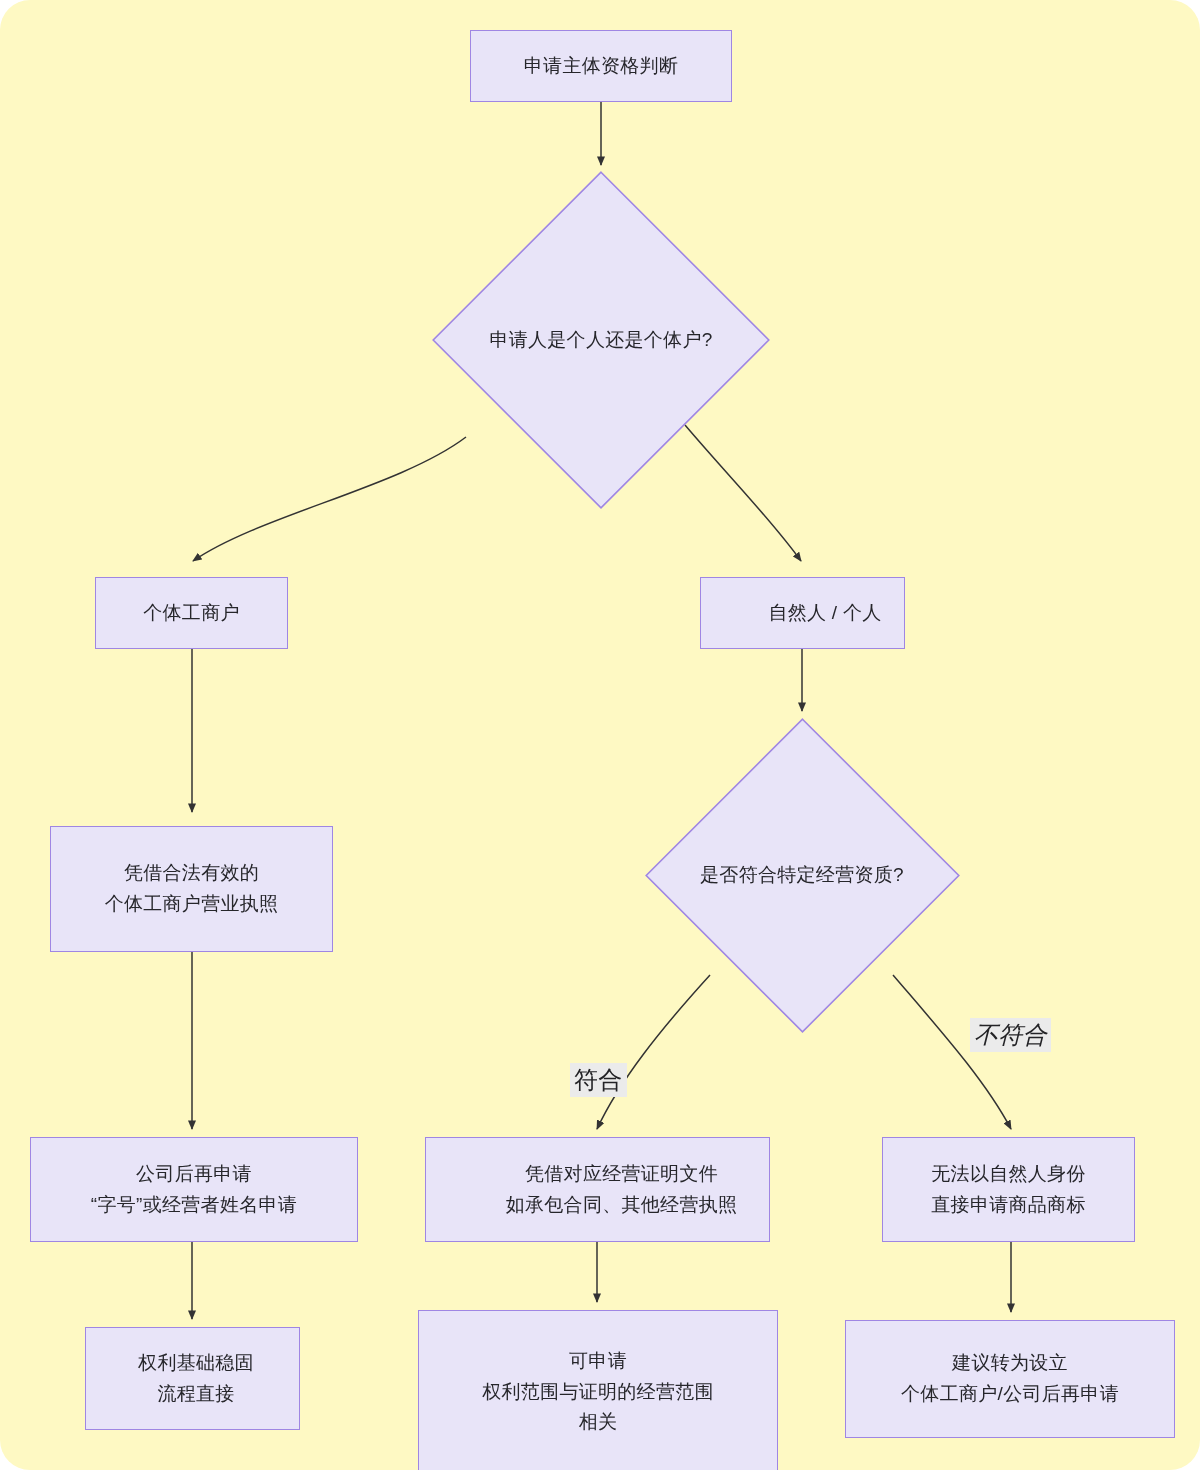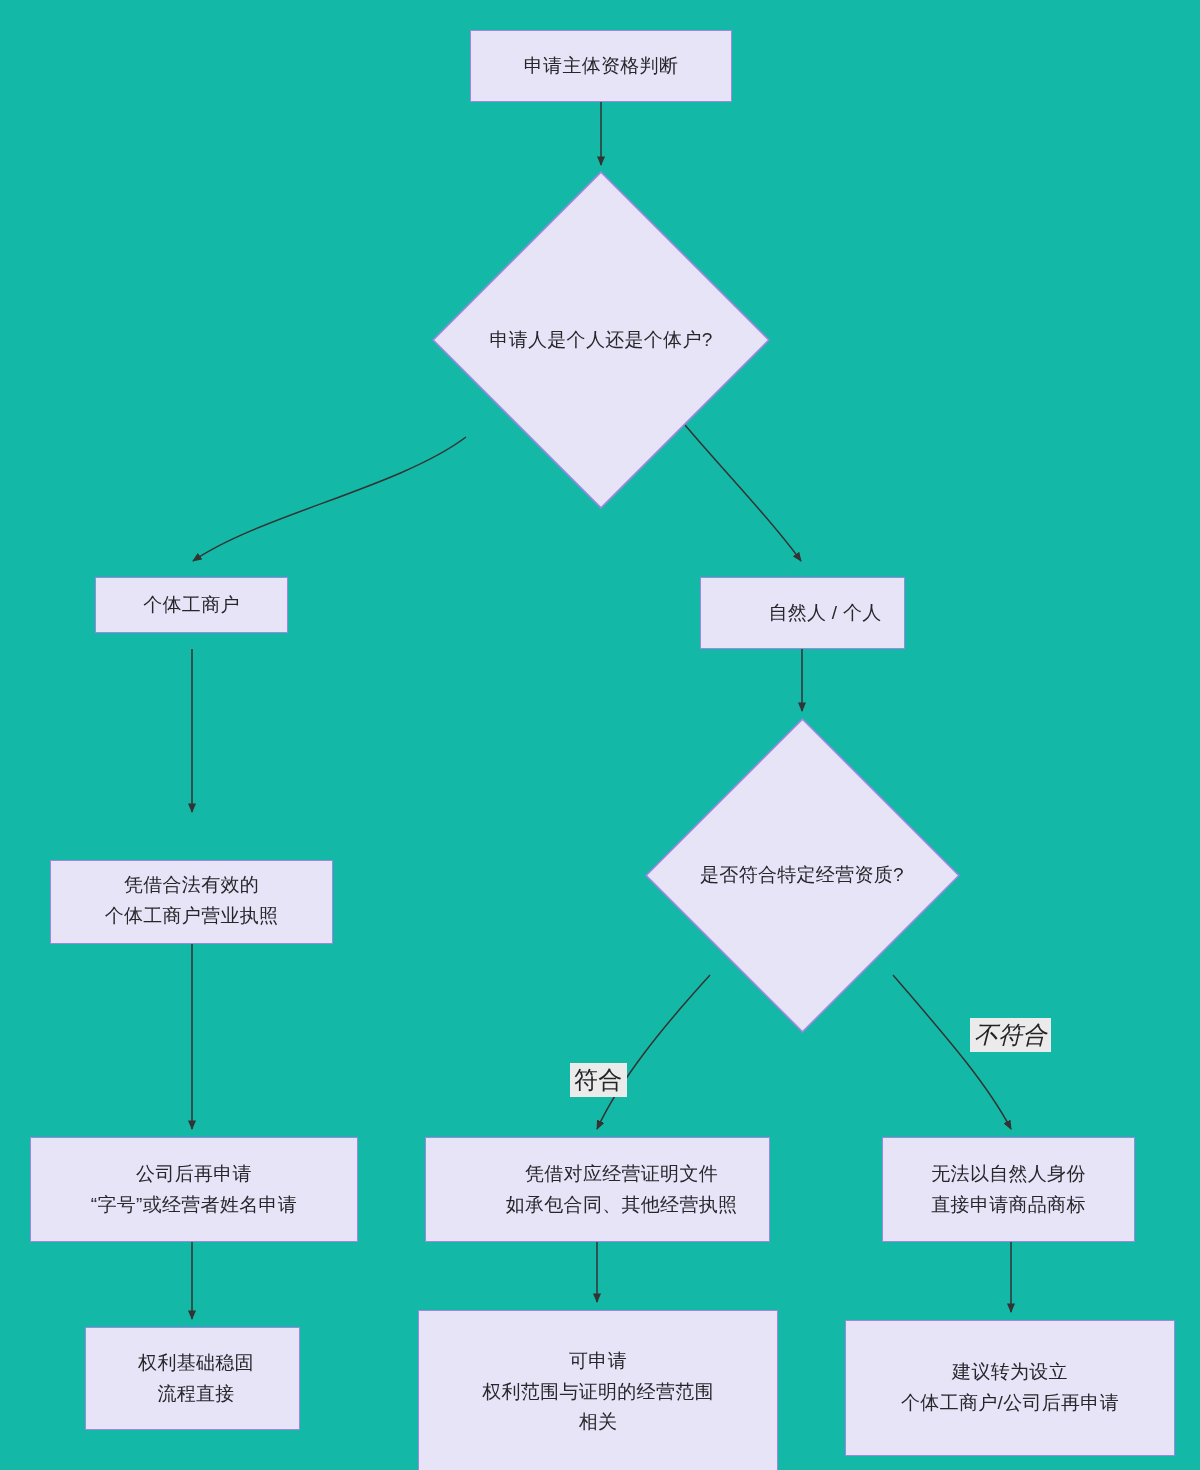--- a/index.html
+++ b/index.html
@@ -7,22 +7,23 @@
     padding: 0;
     background: #ffffff;
   }
   body {
     font-family: "Liberation Sans", "DejaVu Sans", sans-serif;
   }
   #canvas {
     position: relative;
     width: 1200px;
     height: 1470px;
-    background: #14b8a6;
+    background: #fef9c3;
     overflow: hidden;
+    border-radius: 30px;
   }
   #edge-layer {
     position: absolute;
     left: 0;
     top: 0;
     width: 1200px;
     height: 1470px;
     pointer-events: none;
   }
   .node {
@@ -104,42 +105,42 @@
   </svg>
 
   <div id="nodes-layer">
       <div class="node" style="left: 470px; top: 30px; width: 262px; height: 72px; background: rgb(232, 228, 248); border-color: rgb(159, 134, 227); color: rgb(38, 38, 43);"><span>申请主体资格判断</span></div>
       <div class="diamond-wrap" style="left: 432px; top: 171px; width: 338px; height: 338px;">
         <svg class="diamond-shape" viewBox="0 0 338 338" width="338" height="338">
           <polygon points="169,1.2 336.8,169 169,336.8 1.2,169" fill="#e8e4f8" stroke="#9f86e3" stroke-width="1.6"></polygon>
         </svg>
         <div class="diamond-label">申请人是个人还是个体户?</div>
       </div>
-      <div class="node" style="left: 95px; top: 577px; width: 193px; height: 56px; background: rgb(232, 228, 248); border-color: rgb(159, 134, 227); color: rgb(38, 38, 43);"><span>个体工商户</span></div>
+      <div class="node" style="left: 95px; top: 577px; width: 193px; height: 72px; background: rgb(232, 228, 248); border-color: rgb(159, 134, 227); color: rgb(38, 38, 43);"><span>个体工商户</span></div>
       <div class="node" style="left: 700px; top: 577px; width: 205px; height: 72px; background: rgb(232, 228, 248); border-color: rgb(159, 134, 227); color: rgb(38, 38, 43); padding-left: 45px;"><span>自然人 / 个人</span></div>
-      <div class="node" style="left: 50px; top: 860px; width: 283px; height: 84px; background: rgb(232, 228, 248); border-color: rgb(159, 134, 227); color: rgb(38, 38, 43); font-family: Liberation Mono, monospace;"><span>凭借合法有效的
+      <div class="node" style="left: 50px; top: 826px; width: 283px; height: 126px; background: rgb(232, 228, 248); border-color: rgb(159, 134, 227); color: rgb(38, 38, 43);"><span>凭借合法有效的
 个体工商户营业执照</span></div>
       <div class="diamond-wrap" style="left: 644.5px; top: 717.5px; width: 315px; height: 315px;">
         <svg class="diamond-shape" viewBox="0 0 315 315" width="315" height="315">
           <polygon points="157.5,1.2 313.8,157.5 157.5,313.8 1.2,157.5" fill="#e8e4f8" stroke="#9f86e3" stroke-width="1.6"></polygon>
         </svg>
         <div class="diamond-label">是否符合特定经营资质?</div>
       </div>
       <div class="node" style="left: 30px; top: 1137px; width: 328px; height: 105px; background: rgb(232, 228, 248); border-color: rgb(159, 134, 227); color: rgb(38, 38, 43);"><span>公司后再申请
 “字号”或经营者姓名申请</span></div>
       <div class="node" style="left: 425px; top: 1137px; width: 345px; height: 105px; background: rgb(232, 228, 248); border-color: rgb(159, 134, 227); color: rgb(38, 38, 43); padding-left: 48px;"><span>凭借对应经营证明文件
 如承包合同、其他经营执照</span></div>
       <div class="node" style="left: 882px; top: 1137px; width: 253px; height: 105px; background: rgb(232, 228, 248); border-color: rgb(159, 134, 227); color: rgb(38, 38, 43);"><span>无法以自然人身份
 直接申请商品商标</span></div>
       <div class="node" style="left: 85px; top: 1327px; width: 215px; height: 103px; background: rgb(232, 228, 248); border-color: rgb(159, 134, 227); color: rgb(38, 38, 43); padding-left: 7px;"><span>权利基础稳固
 流程直接</span></div>
       <div class="node" style="left: 418px; top: 1310px; width: 360px; height: 164px; background: rgb(232, 228, 248); border-color: rgb(159, 134, 227); color: rgb(38, 38, 43);"><span>可申请
 权利范围与证明的经营范围
 相关</span></div>
-      <div class="node" style="left: 845px; top: 1320px; width: 330px; height: 136px; background: rgb(232, 228, 248); border-color: rgb(159, 134, 227); color: rgb(38, 38, 43);"><span>建议转为设立
+      <div class="node" style="left: 845px; top: 1320px; width: 330px; height: 118px; background: rgb(232, 228, 248); border-color: rgb(159, 134, 227); color: rgb(38, 38, 43);"><span>建议转为设立
 个体工商户/公司后再申请</span></div>
     </div>
   <div id="labels-layer">
       <div class="edge-label" style="left: 570px; top: 1063px; background: rgb(235, 235, 235);">符合</div>
       <div class="edge-label" style="left: 970px; top: 1018px; background: rgb(235, 235, 235); font-style: italic;">不符合</div>
     </div>
 
 </div>
 
 </body></html>

